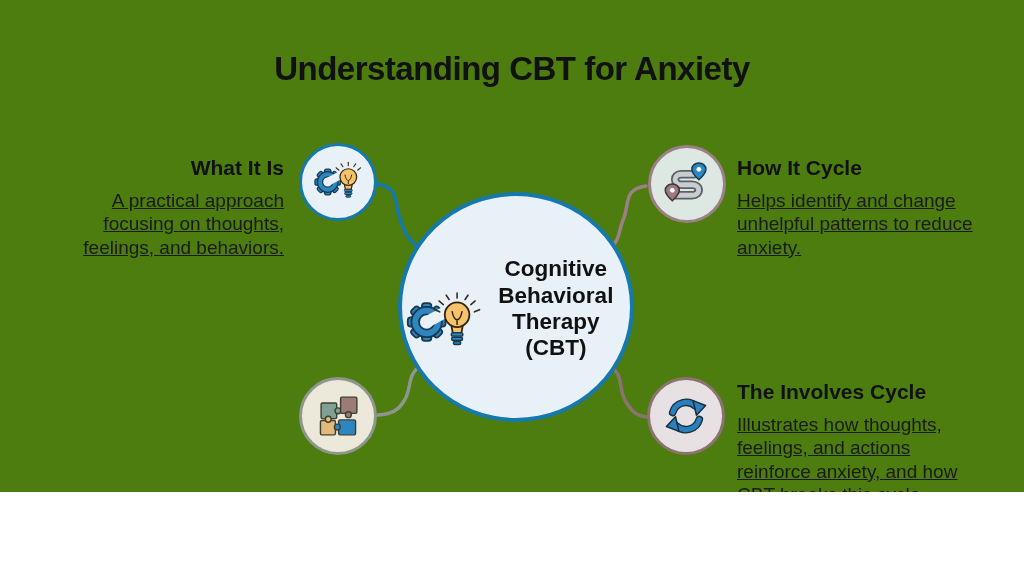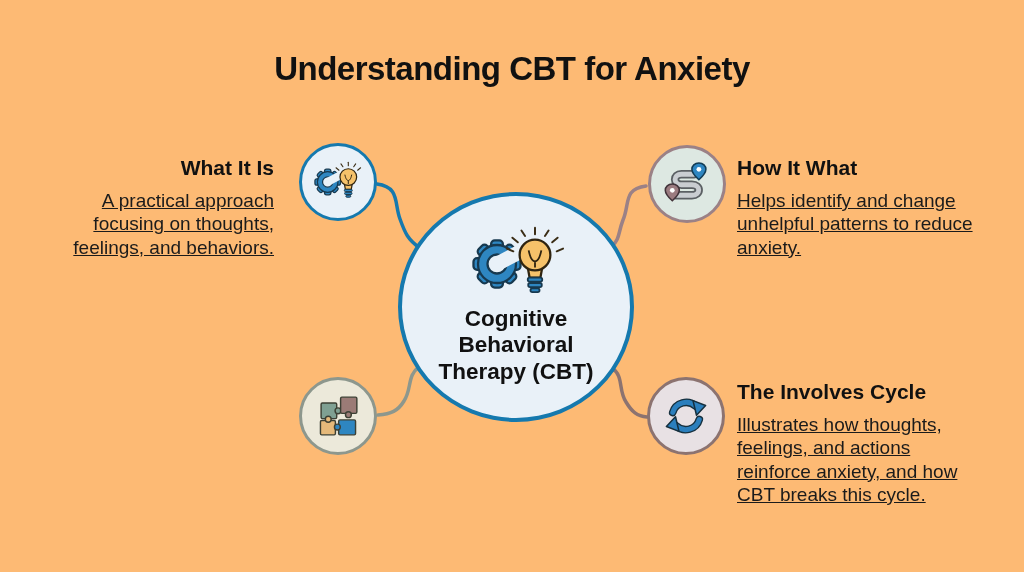--- a/index.html
+++ b/index.html
@@ -1,42 +1,42 @@
 <!DOCTYPE html>
 <html><head>
 <meta charset="utf-8">
 <style>
   html,body{margin:0;padding:0;background:#fff;}
   #canvas{
-    position:relative;width:1024px;height:572px;overflow:hidden;
-    background:#fdba74;font-family:"Liberation Sans",sans-serif;color:#1b1b1b;
+    position:relative;width:1024px;height:492px;overflow:hidden;
+    background:#4d7c0f;font-family:"Liberation Sans",sans-serif;color:#1b1b1b;
   }
   .title{
     position:absolute;top:50px;left:0;width:1024px;text-align:center;
     font-size:33px;font-weight:700;color:#111;letter-spacing:-0.5px;
   }
   svg.connectors{position:absolute;left:0;top:0;pointer-events:none;}
   .circle{position:absolute;border-radius:50%;box-sizing:border-box;
-    display:flex;flex-direction:column;align-items:center;justify-content:center;}
+    display:flex;flex-direction:row;align-items:center;justify-content:center;}
   .center-circle{
     left:398px;top:192px;width:236px;height:230px;
     background:#e9f1f8;border:4px solid #1579ae;justify-content:flex-start;
   }
   .center-circle .icon{margin-top:30px;}
   .center-label{
     margin-top:4px;width:186px;text-align:center;
     font-size:22.5px;font-weight:700;line-height:1.17;color:#111;
   }
   .node-circle{width:78px;height:78px;border-width:3px;border-style:solid;}
   .nc-tl{left:299px;top:143px;background:#e9f1f8;border-color:#1579ae;}
   .nc-tr{left:648px;top:145px;background:#dde8e2;border-color:#9b8186;}
   .nc-bl{left:299px;top:377px;background:#ece9da;border-color:#8d978d;}
   .nc-br{left:647px;top:377px;background:#e8e1e4;border-color:#8c7370;}
   .textblock{position:absolute;}
-  .tb-left{left:44px;width:230px;text-align:right;}
+  .tb-left{left:54px;width:230px;text-align:right;}
   .tb-right{left:737px;width:252px;text-align:left;}
   .tb-top{top:155px;}
   .tb-bottom{top:379px;}
   .tb-heading{font-size:21px;font-weight:700;color:#111;margin-bottom:9px;line-height:1.2;}
   .tb-body{font-size:19px;line-height:1.22;color:#1b1b1b;text-decoration:underline;}
 </style>
 </head>
 <body>
 
 <div id="canvas">
@@ -163,21 +163,21 @@
       </g>
     </svg>
   </div>
 
   <div class="textblock tb-left tb-top">
     <div class="tb-heading">What It Is</div>
     <div class="tb-body">A practical approach focusing on thoughts, feelings, and behaviors.</div>
   </div>
 
   <div class="textblock tb-right tb-top">
-    <div class="tb-heading">How It What</div>
+    <div class="tb-heading">How It Cycle</div>
     <div class="tb-body">Helps identify and change unhelpful patterns to reduce anxiety.</div>
   </div>
 
   <div class="textblock tb-left tb-bottom">
   </div>
 
   <div class="textblock tb-right tb-bottom">
     <div class="tb-heading">The Involves Cycle</div>
     <div class="tb-body">Illustrates how thoughts, feelings, and actions reinforce anxiety, and how CBT breaks this cycle.</div>
   </div>

